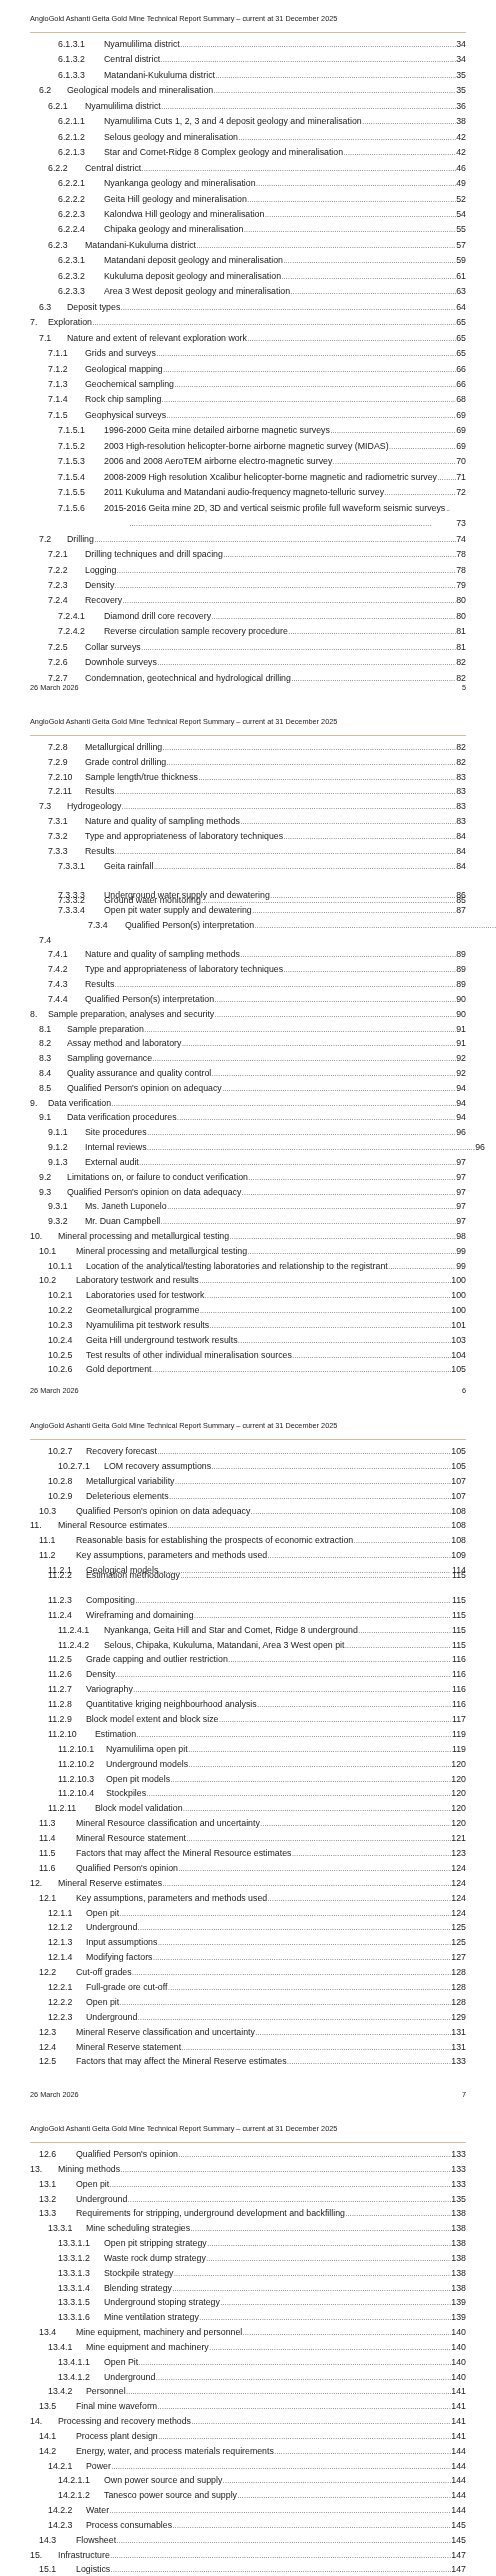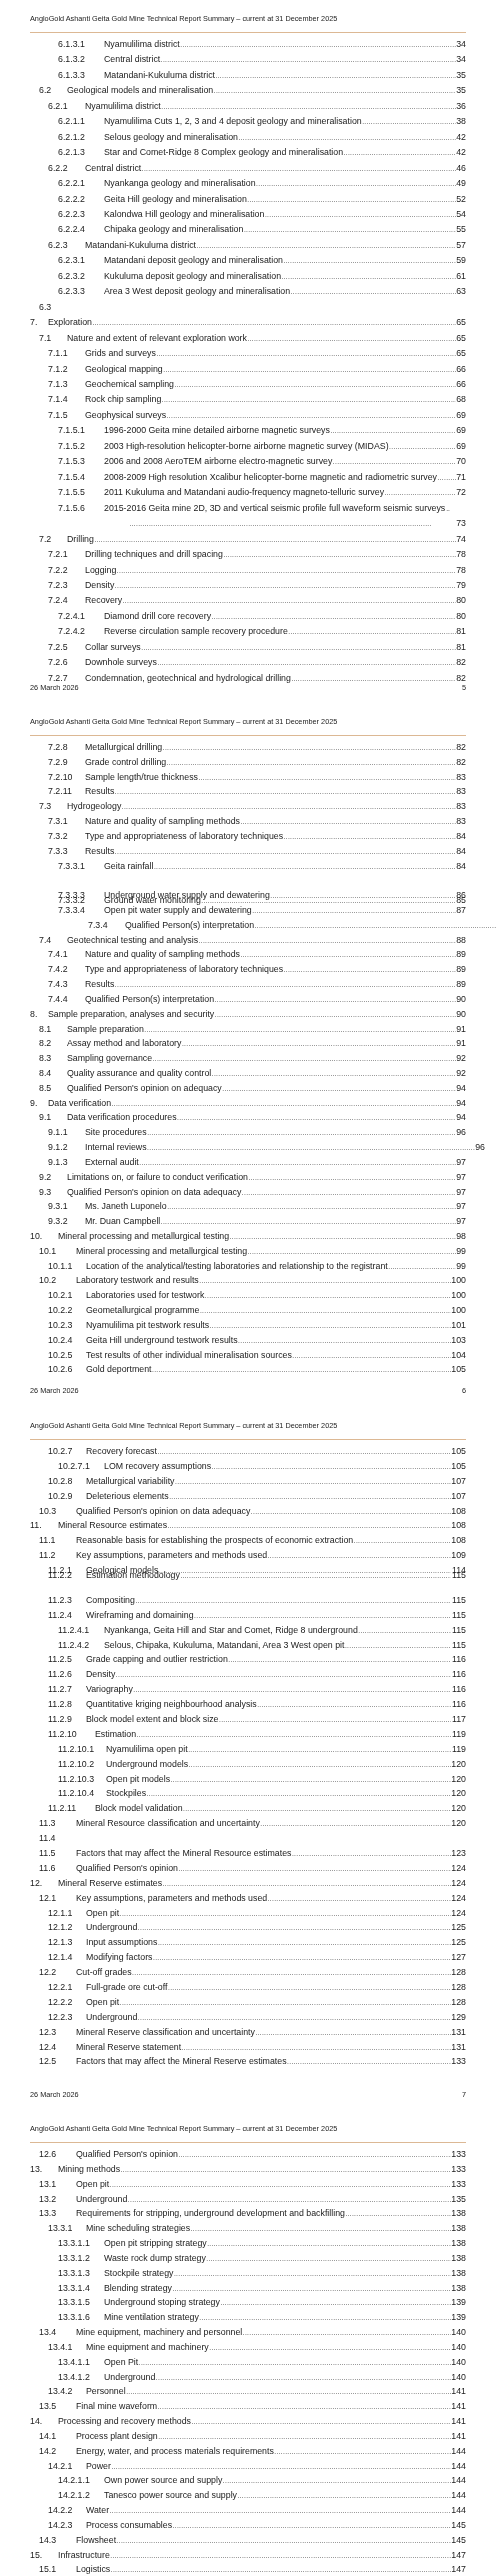--- a/index.html
+++ b/index.html
@@ -192,20 +192,25 @@
     <span class="num">6.2.3.3</span>
     <span class="ttl">
       <span class="t">Area 3 West deposit geology and mineralisation</span>
       <span class="dots"></span>
       <span class="pg">63</span>
     </span>
   </div>
 
   <div class="row l2" style="top: 263px;">
     <span class="num">6.3</span>
+    <span class="ttl">
+      <span class="t">Deposit types</span>
+      <span class="dots"></span>
+      <span class="pg">64</span>
+    </span>
   </div>
 
   <div class="row l1" style="top: 278px;">
     <span class="num">7.</span>
     <span class="ttl">
       <span class="t">Exploration</span>
       <span class="dots"></span>
       <span class="pg">65</span>
     </span>
   </div>
@@ -540,25 +545,20 @@
     <span class="num">7.3.4</span>
     <span class="ttl">
       <span class="t">Qualified Person(s) interpretation</span>
       <span class="dots"></span>
       <span class="pg">87</span>
     </span>
   </div>
 
   <div class="row l2" style="top: 193px;">
     <span class="num">7.4</span>
-    <span class="ttl">
-      <span class="t">Geotechnical testing and analysis</span>
-      <span class="dots"></span>
-      <span class="pg">88</span>
-    </span>
   </div>
 
   <div class="row l3" style="top: 207px;">
     <span class="num">7.4.1</span>
     <span class="ttl">
       <span class="t">Nature and quality of sampling methods</span>
       <span class="dots"></span>
       <span class="pg">89</span>
     </span>
   </div>
@@ -1054,20 +1054,25 @@
     <span class="num">11.3</span>
     <span class="ttl">
       <span class="t">Mineral Resource classification and uncertainty</span>
       <span class="dots"></span>
       <span class="pg">120</span>
     </span>
   </div>
 
   <div class="row l2w" style="top: 387px;">
     <span class="num">11.4</span>
+    <span class="ttl">
+      <span class="t">Mineral Resource statement</span>
+      <span class="dots"></span>
+      <span class="pg">121</span>
+    </span>
   </div>
 
   <div class="row l2w" style="top: 402px;">
     <span class="num">11.5</span>
     <span class="ttl">
       <span class="t">Factors that may affect the Mineral Resource estimates</span>
       <span class="dots"></span>
       <span class="pg">123</span>
     </span>
   </div>

